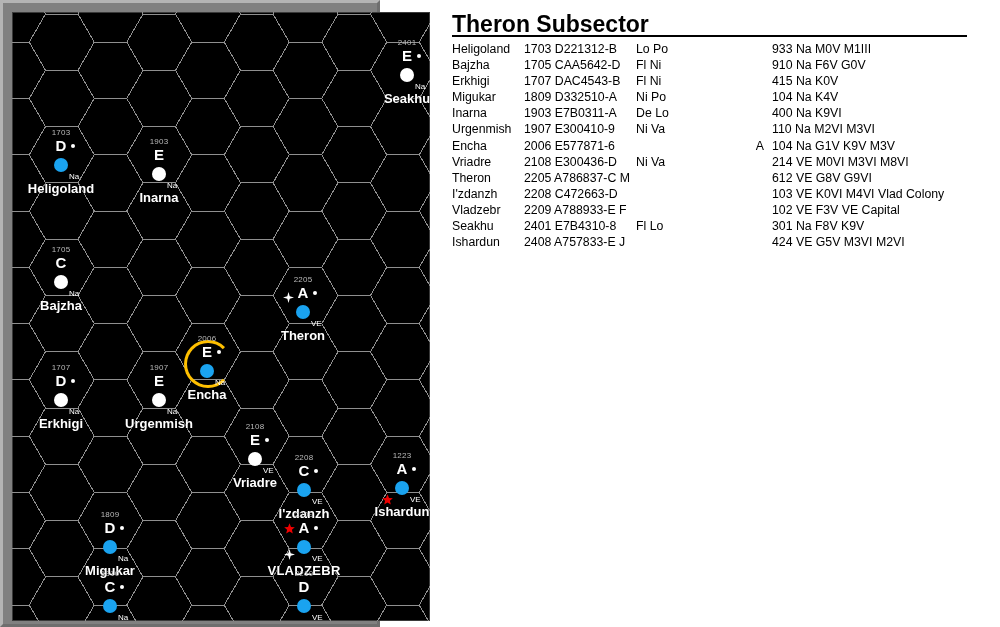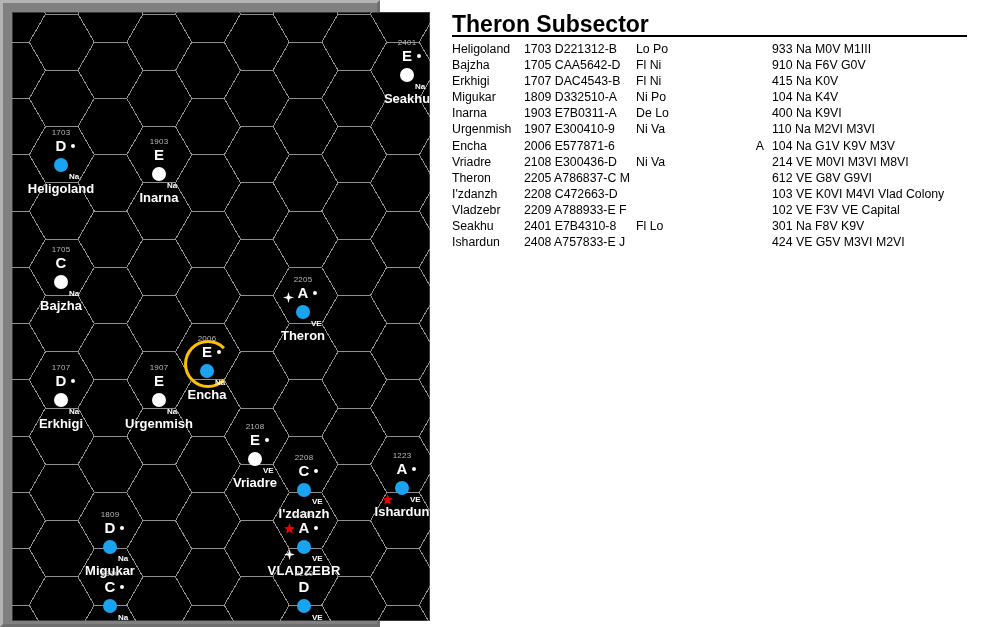--- a/index.html
+++ b/index.html
@@ -43,21 +43,21 @@
   .w-gg{
     position:absolute;left:56px;top:16px;width:4px;height:4px;border-radius:50%;
     background:#ffffff;
   }
   .w-disc{
     position:absolute;left:50%;top:30px;margin-left:-7px;
     width:14px;height:14px;border-radius:50%;
   }
   .w-alleg{
     position:absolute;left:54px;top:44px;
-    font-size:8px;color:#ffffff;font-weight:bold;
+    font-size:8px;color:#ffffff;font-weight:normal;
   }
   .w-name{
     position:absolute;left:0;right:0;top:54px;text-align:center;
     font-size:13px;font-weight:bold;color:#ffffff;
     text-shadow:0 0 2px #000,0 0 2px #000;line-height:14px;
     white-space:nowrap;
   }
   .w-name.cap{font-size:13px;letter-spacing:.3px;}
   .w-nbase{
     position:absolute;left:26px;top:40px;width:11px;height:11px;

